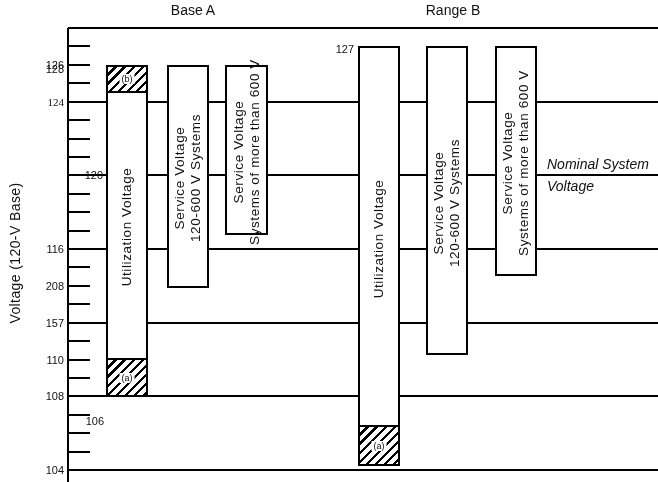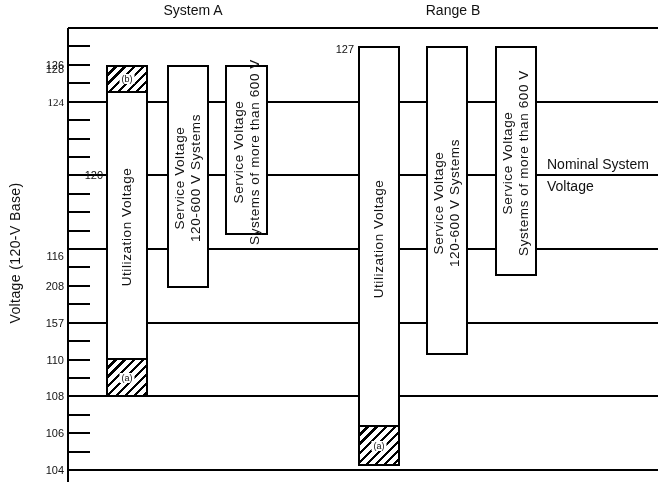--- a/index.html
+++ b/index.html
@@ -30,32 +30,32 @@
   .hatch.top{top:0;border-bottom:2px solid #000;}
   .hatch.bottom{bottom:0;border-top:2px solid #000;}
   .hatch-tag{position:absolute;left:50%;top:50%;transform:translate(-50%,-50%);
              background:#fff;padding:0 2px;font-size:9px;color:#111;}
   .bar-label{position:absolute;left:50%;transform:translate(-50%,-50%) rotate(-90deg);
              white-space:nowrap;text-align:center;font-size:13.5px;line-height:16px;
              letter-spacing:.6px;color:#111;}
   .top-val{position:absolute;width:34px;text-align:right;font-size:11px;
            color:#111;z-index:3;}
 
-  .nominal{position:absolute;left:547px;font-size:14px;color:#111;z-index:3;}
+  .nominal{position:absolute;left:547px;font-size:14px;color:#111;z-index:3;font-style:italic;}
   #nominal1{top:156px;}
   #nominal2{top:178px;}
 </style>
 </head>
 <body>
 
 <div id="chart">
   <div class="ylabel-wrap">
     <span>Voltage (120-V Base)</span>
   </div>
-  <div class="group-title" id="titleA">System A</div>
+  <div class="group-title" id="titleA">Base A</div>
   <div class="group-title" id="titleB">Range B</div>
   <div id="plot"></div>
   <div class="nominal" id="nominal1">Nominal System</div>
   <div class="nominal" id="nominal2">Voltage</div>
 <div class="axis-line" style="left: 67px; top: 28px; width: 2px; height: 454px;"></div>
     <div class="gridline" style="left: 68px; top: 27px; width: 590px;"></div>
     <div class="gridline" style="left: 68px; top: 101px; width: 590px;"></div>
     <div class="gridline" style="left: 68px; top: 174px; width: 590px;"></div>
     <div class="gridline" style="left: 68px; top: 248px; width: 590px;"></div>
     <div class="gridline" style="left: 68px; top: 322px; width: 590px;"></div>
@@ -76,26 +76,26 @@
     <div class="tick" style="left: 68px; top: 340px; width: 22px;"></div>
     <div class="tick" style="left: 68px; top: 359px; width: 22px;"></div>
     <div class="tick" style="left: 68px; top: 377px; width: 22px;"></div>
     <div class="tick" style="left: 68px; top: 414px; width: 22px;"></div>
     <div class="tick" style="left: 68px; top: 432px; width: 22px;"></div>
     <div class="tick" style="left: 68px; top: 451px; width: 22px;"></div>
     <div class="ticklabel" style="top: 21px; margin-top: 41px;">128</div>
     <div class="ticklabel" style="top: 58px;">126</div>
     <div class="ticklabel" style="top: 95px; font-family: Liberation Serif, serif;">124</div>
     <div class="ticklabel" style="top: 168px; padding-left: 39px;">120</div>
-    <div class="ticklabel" style="top: 242px; margin-top: 7px;">116</div>
+    <div class="ticklabel" style="top: 242px;">116</div>
     <div class="ticklabel" style="top: 279px;">208</div>
     <div class="ticklabel" style="top: 316px;">157</div>
     <div class="ticklabel" style="top: 353px;">110</div>
     <div class="ticklabel" style="top: 389px; text-align: right;">108</div>
-    <div class="ticklabel" style="top: 426px;">106</div>
+    <div class="ticklabel" style="top: 414px; margin-left: 40px;">106</div>
     <div class="ticklabel" style="top: 463px;">104</div>
     <div class="bar" style="left: 106px; top: 65px; width: 42px; height: 332px;">
       <div class="hatch top" style="height: 26px;">
         <span class="hatch-tag">(b)</span>
       </div>
       <div class="hatch bottom" style="height: 37px;">
         <span class="hatch-tag">(a)</span>
       </div>
       <div class="bar-label" style="top: 160px;">
         <div>Utilization Voltage</div>

